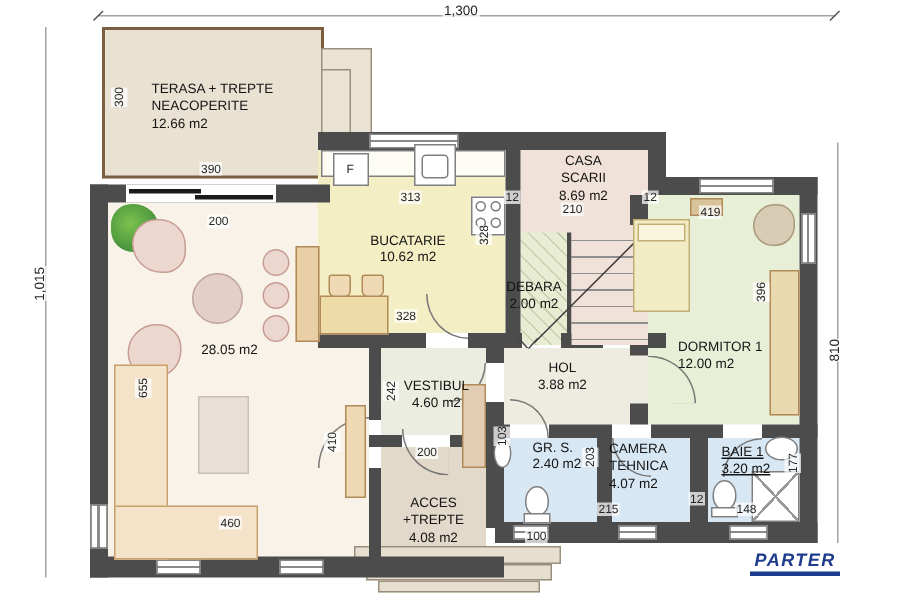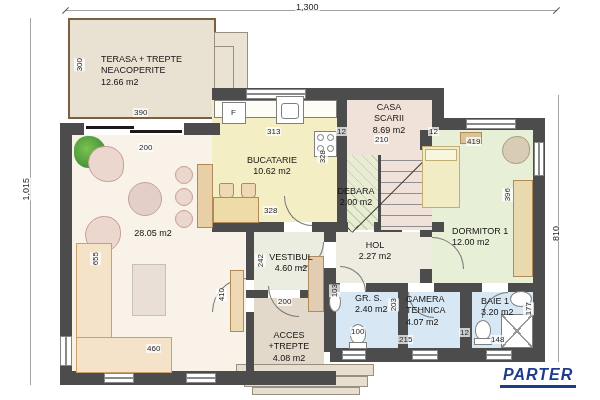--- a/index.html
+++ b/index.html
@@ -18,21 +18,21 @@
   .winv{background:linear-gradient(to right,#fff 40%,#8a8a8a 40%,#8a8a8a 58%,#fff 58%);border:1px solid #858585;}
   .arc-tl{border-top:1px solid #777;border-left:1px solid #777;border-top-left-radius:100%;}
   .arc-tr{border-top:1px solid #777;border-right:1px solid #777;border-top-right-radius:100%;}
   .arc-bl{border-bottom:1px solid #777;border-left:1px solid #777;border-bottom-left-radius:100%;}
   .arc-br{border-bottom:1px solid #777;border-right:1px solid #777;border-bottom-right-radius:100%;}
   .furn{border:1px solid #b08a58;background:#eed9b4;}
   .chair{border:1px solid #c79c92;background:#ecd7cf;border-radius:50%;}
   .fixt{background:#fff;border:1px solid #7f7f7f;}
   .hatch{background:repeating-linear-gradient(45deg,rgba(120,150,100,.30) 0 1px,transparent 1px 7px),#e7ecd3;}
   .stairs{background:repeating-linear-gradient(to bottom,#f0e2d8 0 10px,#8f8f8f 10px 11px);}
-  #parter{font-size:16px;font-weight:bold;font-style:italic;color:#1e3c8c;border-bottom:3px solid #1e3c8c;padding:0 3px 1px 3px;letter-spacing:1px;}
+  #parter{font-size:12px;font-weight:bold;font-style:italic;color:#1e3c8c;border-bottom:3px solid #1e3c8c;padding:0 3px 1px 3px;letter-spacing:1px;}
 </style>
 </head>
 <body>
 
 <div id="canvas">
 
   <div class="a dline" style="left:65px;top:10px;width:492px;height:1px;"></div>
   <div class="tick" style="left:61px;top:10px;"></div>
   <div class="tick" style="left:552px;top:10px;"></div>
   <div class="a dim big" style="left:295px;top:2px;">1,300</div>
@@ -199,32 +199,32 @@
   <div class="a rl left" style="left:452px;top:226px;">
     <span class="ln">DORMITOR 1</span>
     <span class="ln">12.00 m2</span>
   </div>
   <div class="a rl" style="left:258px;top:252px;width:66px;">
     <span class="ln">VESTIBUL</span>
     <span class="ln">4.60 m2</span>
   </div>
   <div class="a rl" style="left:345px;top:240px;width:60px;">
     <span class="ln">HOL</span>
-    <span class="ln">2.27 m2</span>
+    <span class="ln">3.88 m2</span>
   </div>
   <div class="a rl left" style="left:355px;top:293px;">
     <span class="ln">GR. S.</span>
     <span class="ln">2.40 m2</span>
   </div>
   <div class="a rl left" style="left:406px;top:294px;">
     <span class="ln">CAMERA</span>
     <span class="ln">TEHNICA</span>
     <span class="ln">4.07 m2</span>
   </div>
-  <div class="a rl left" style="left:481px;top:296px;">
+  <div class="a rl left" style="left:481px;top:296px;text-decoration:underline;">
     <span class="ln">BAIE 1</span>
     <span class="ln">3.20 m2</span>
   </div>
   <div class="a rl" style="left:258px;top:330px;width:62px;">
     <span class="ln">ACCES</span>
     <span class="ln">+TREPTE</span>
     <span class="ln">4.08 m2</span>
   </div>
 
   <div class="a dim" style="left:138px;top:143px;">200</div>
@@ -235,21 +235,21 @@
   <div class="a dim dimv" style="left:317px;top:150px;">328</div>
   <div class="a dim" style="left:263px;top:206px;">328</div>
   <div class="a dim" style="left:374px;top:135px;">210</div>
   <div class="a dim" style="left:336px;top:127px;">12</div>
   <div class="a dim" style="left:428px;top:127px;">12</div>
   <div class="a dim" style="left:466px;top:137px;">419</div>
   <div class="a dim dimv" style="left:502px;top:188px;">396</div>
   <div class="a dim dimv" style="left:255px;top:254px;">242</div>
   <div class="a dim" style="left:277px;top:297px;">200</div>
   <div class="a dim dimv" style="left:329px;top:284px;">103</div>
-  <div class="a dim" style="left:350px;top:327px;">100</div>
+  <div class="a dim" style="left:350px;top:353px;">100</div>
   <div class="a dim dimv" style="left:388px;top:298px;">203</div>
   <div class="a dim" style="left:398px;top:335px;">215</div>
   <div class="a dim" style="left:459px;top:328px;">12</div>
   <div class="a dim" style="left:490px;top:335px;">148</div>
   <div class="a dim dimv" style="left:523px;top:302px;">177</div>
 
   <div class="a" id="parter" style="left:500px;top:366px;">PARTER</div>
 
 </div>
 

